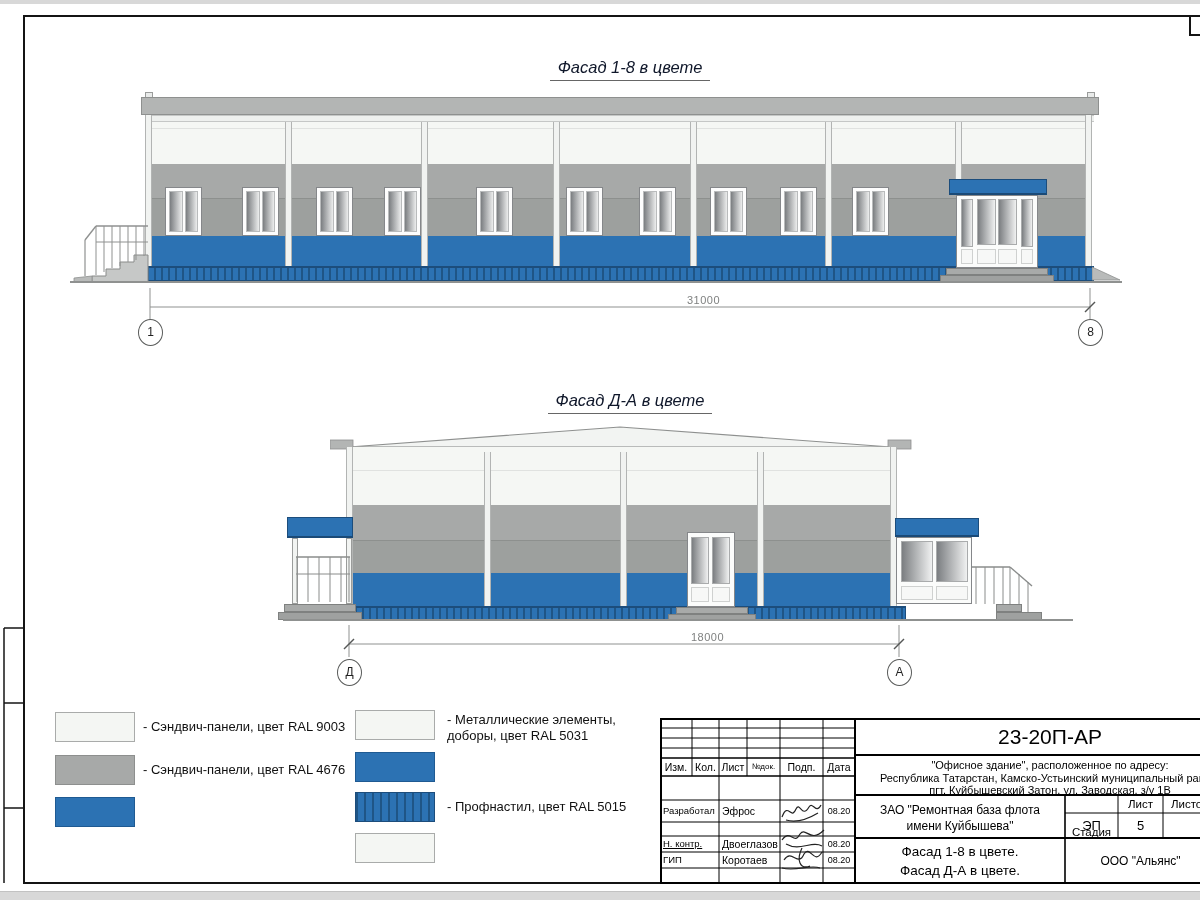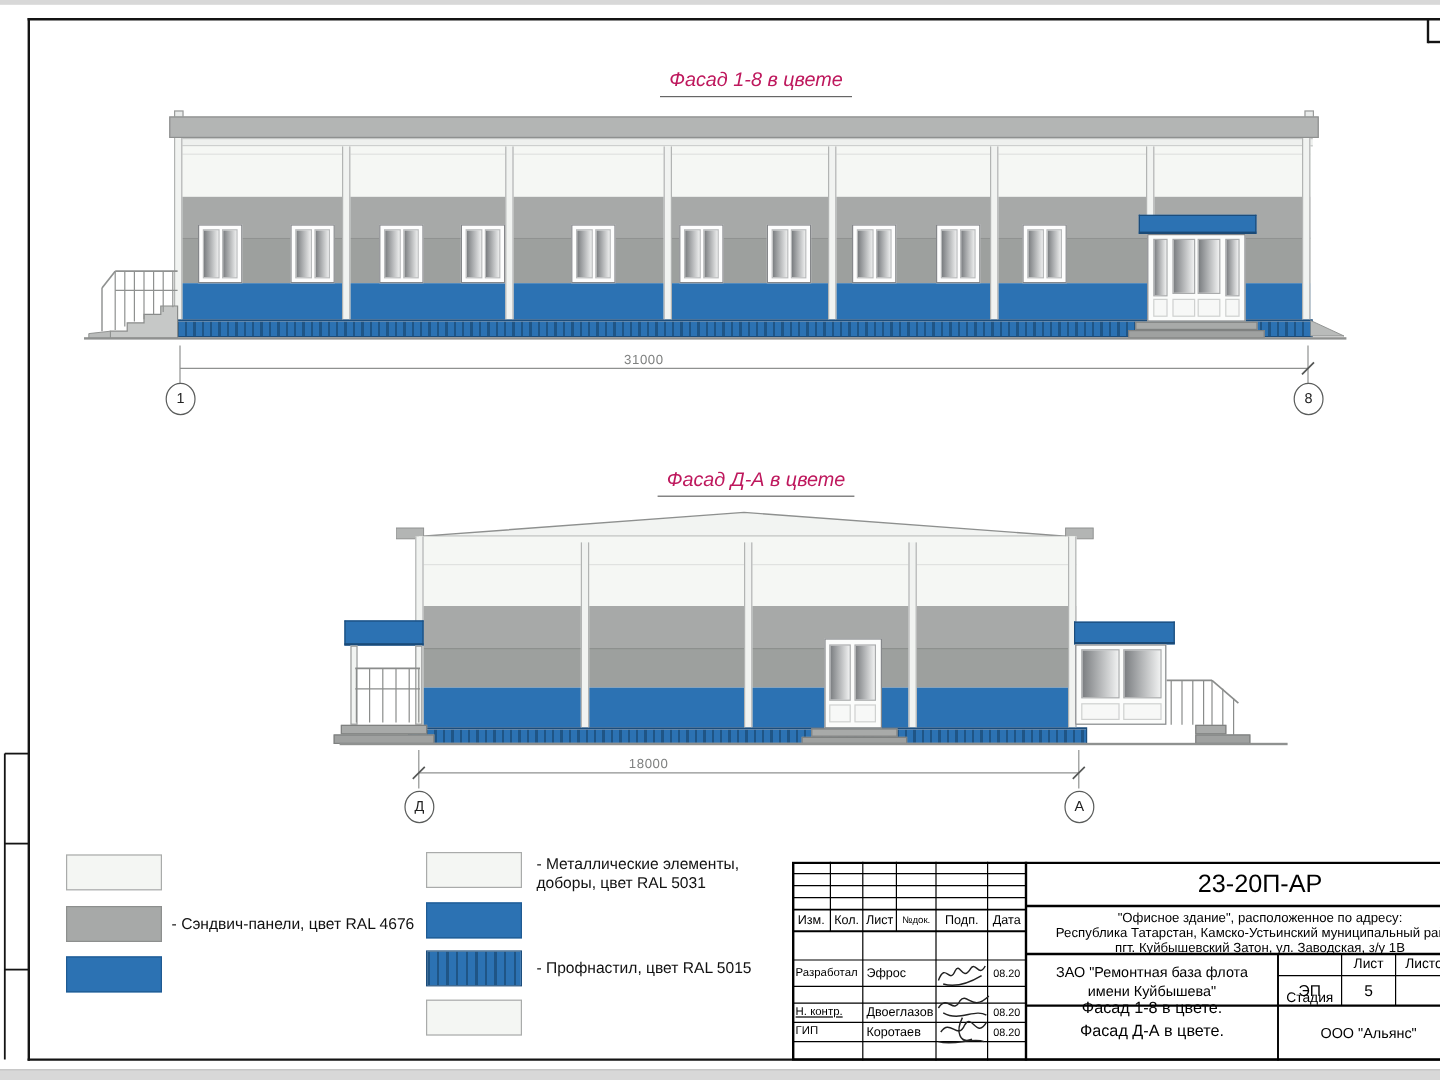--- a/index.html
+++ b/index.html
@@ -14,23 +14,23 @@
         border:1px solid #1c4d7c;border-top:2px solid #1c4d7c;box-sizing:border-box;}
   .win{position:absolute;width:37px;height:49px;background:#fdfdfd;border:1px solid #85878a;
        box-sizing:border-box;padding:3px;display:flex;gap:2px;}
   .pane{flex:1;background:linear-gradient(90deg,#7b7e81,#eceded);border:1px solid #b9bbbc;}
   .glass{position:absolute;background:linear-gradient(90deg,#7b7e81,#f0f1f1);border:1px solid #a9abac;box-sizing:border-box;}
   .panelw{position:absolute;background:#f7f8f7;border:1px solid #cfd1d0;box-sizing:border-box;}
   .canopy{position:absolute;background:#2c72b3;border:1px solid #1c4d7c;border-bottom:2px solid #1a4a77;box-sizing:border-box;}
   .steps{position:absolute;background:#a8aaa9;border:1px solid #7f8180;box-sizing:border-box;}
   .steps2{position:absolute;background:#9fa1a0;border:1px solid #7f8180;box-sizing:border-box;}
   .ground{position:absolute;height:2px;background:#8f9190;}
-  .ftitle{position:absolute;text-align:center;font-style:italic;font-size:16.5px;color:#be185d;}
+  .ftitle{position:absolute;text-align:center;font-style:italic;font-size:16.5px;color:#0f172a;}
   .ftitle span{display:inline-block;border-bottom:1px solid #666;padding:0 8px 3px 8px;}
-  .dimlabel{position:absolute;text-align:left;font-size:11px;color:#7f8180;letter-spacing:0.5px;}
+  .dimlabel{position:absolute;text-align:right;font-size:11px;color:#7f8180;letter-spacing:0.5px;}
   .axcirc{position:absolute;width:23px;height:25px;border:1px solid #5a5c5b;border-radius:50%;
           background:#fff;text-align:center;line-height:25px;font-size:12px;color:#222;}
   
   .sw{position:absolute;width:80px;height:30px;box-sizing:border-box;}
   .sw.white{background:#f4f6f3;border:1px solid #a9abaa;}
   .sw.gray{background:#a7a9a8;border:1px solid #8d8f8e;}
   .sw.blue{background:#2c72b3;border:1px solid #1f5a92;}
   .sw.bluestripe{background:repeating-linear-gradient(90deg,#1f5586 0 2px,#2c72b3 2px 8px);border:1px solid #1c4d7c;}
   .leglabel{position:absolute;font-size:13px;color:#111;white-space:pre-line;}
   
@@ -253,20 +253,21 @@
       <line x1="5" y1="26" x2="15" y2="16" stroke="#555756" stroke-width="1.4"></line>
       <line x1="555" y1="26" x2="565" y2="16" stroke="#555756" stroke-width="1.4"></line>
     </svg>
     <div class="dimlabel" style="left:524px;top:631px;width:200px;">18000</div>
     <div class="axcirc" style="left:337px;top:659px;">Д</div>
     <div class="axcirc" style="left:887px;top:659px;">А</div>
   </div>
 
   <div class="g">
     <div class="sw white" style="left:55px;top:712px;"></div>
+    <div class="leglabel" style="left:143px;top:712px;width:300px;line-height:30px;">- Сэндвич-панели, цвет RAL 9003</div>
     <div class="sw gray" style="left:55px;top:755px;"></div>
     <div class="leglabel" style="left:143px;top:755px;width:300px;line-height:30px;">- Сэндвич-панели, цвет RAL 4676</div>
     <div class="sw blue" style="left:55px;top:797px;"></div>
 
     <div class="sw white" style="left:355px;top:710px;"></div>
     <div class="leglabel" style="left:447px;top:712px;width:300px;line-height:16px;">- Металлические элементы,
 доборы, цвет RAL 5031</div>
     <div class="sw blue" style="left:355px;top:752px;"></div>
     <div class="sw bluestripe" style="left:355px;top:792px;"></div>
     <div class="leglabel" style="left:447px;top:792px;width:300px;line-height:30px;">- Профнастил, цвет RAL 5015</div>
@@ -334,20 +335,20 @@
     </div>
     <div class="tbt" style="left:195px;top:80px;width:210px;height:38px;text-align:center;font-size:12px;line-height:16px;padding-top:4px;">
       <div>ЗАО "Ремонтная база флота</div>
       <div>имени Куйбышева"</div>
     </div>
     <div class="tbt" style="left:405px;top:77px;width:53px;height:18px;line-height:18px;text-align:center;font-size:11.5px;margin-top:28px;">Стадия</div>
     <div class="tbt" style="left:458px;top:77px;width:45px;height:18px;line-height:18px;text-align:center;font-size:11.5px;">Лист</div>
     <div class="tbt" style="left:503px;top:77px;width:53px;height:18px;line-height:18px;text-align:left;padding-left:8px;font-size:11.5px;">Листов</div>
     <div class="tbt" style="left:405px;top:95px;width:53px;height:25px;line-height:25px;text-align:center;font-size:13px;">ЭП</div>
     <div class="tbt" style="left:458px;top:95px;width:45px;height:25px;line-height:25px;text-align:center;font-size:13px;">5</div>
-    <div class="tbt" style="left:195px;top:108px;width:210px;height:46px;text-align:center;font-size:13.5px;line-height:19px;padding-top:4px;">
+    <div class="tbt" style="left:195px;top:120px;width:210px;height:46px;text-align:center;font-size:13.5px;line-height:19px;padding-top:4px;">
       <div>Фасад 1-8 в цвете.</div>
       <div>Фасад Д-А в цвете.</div>
     </div>
     <div class="tbt" style="left:405px;top:120px;width:151px;height:46px;line-height:46px;text-align:center;font-size:12px;">ООО "Альянс"</div>
   </div>
 
 </div>
 
 </body></html>

